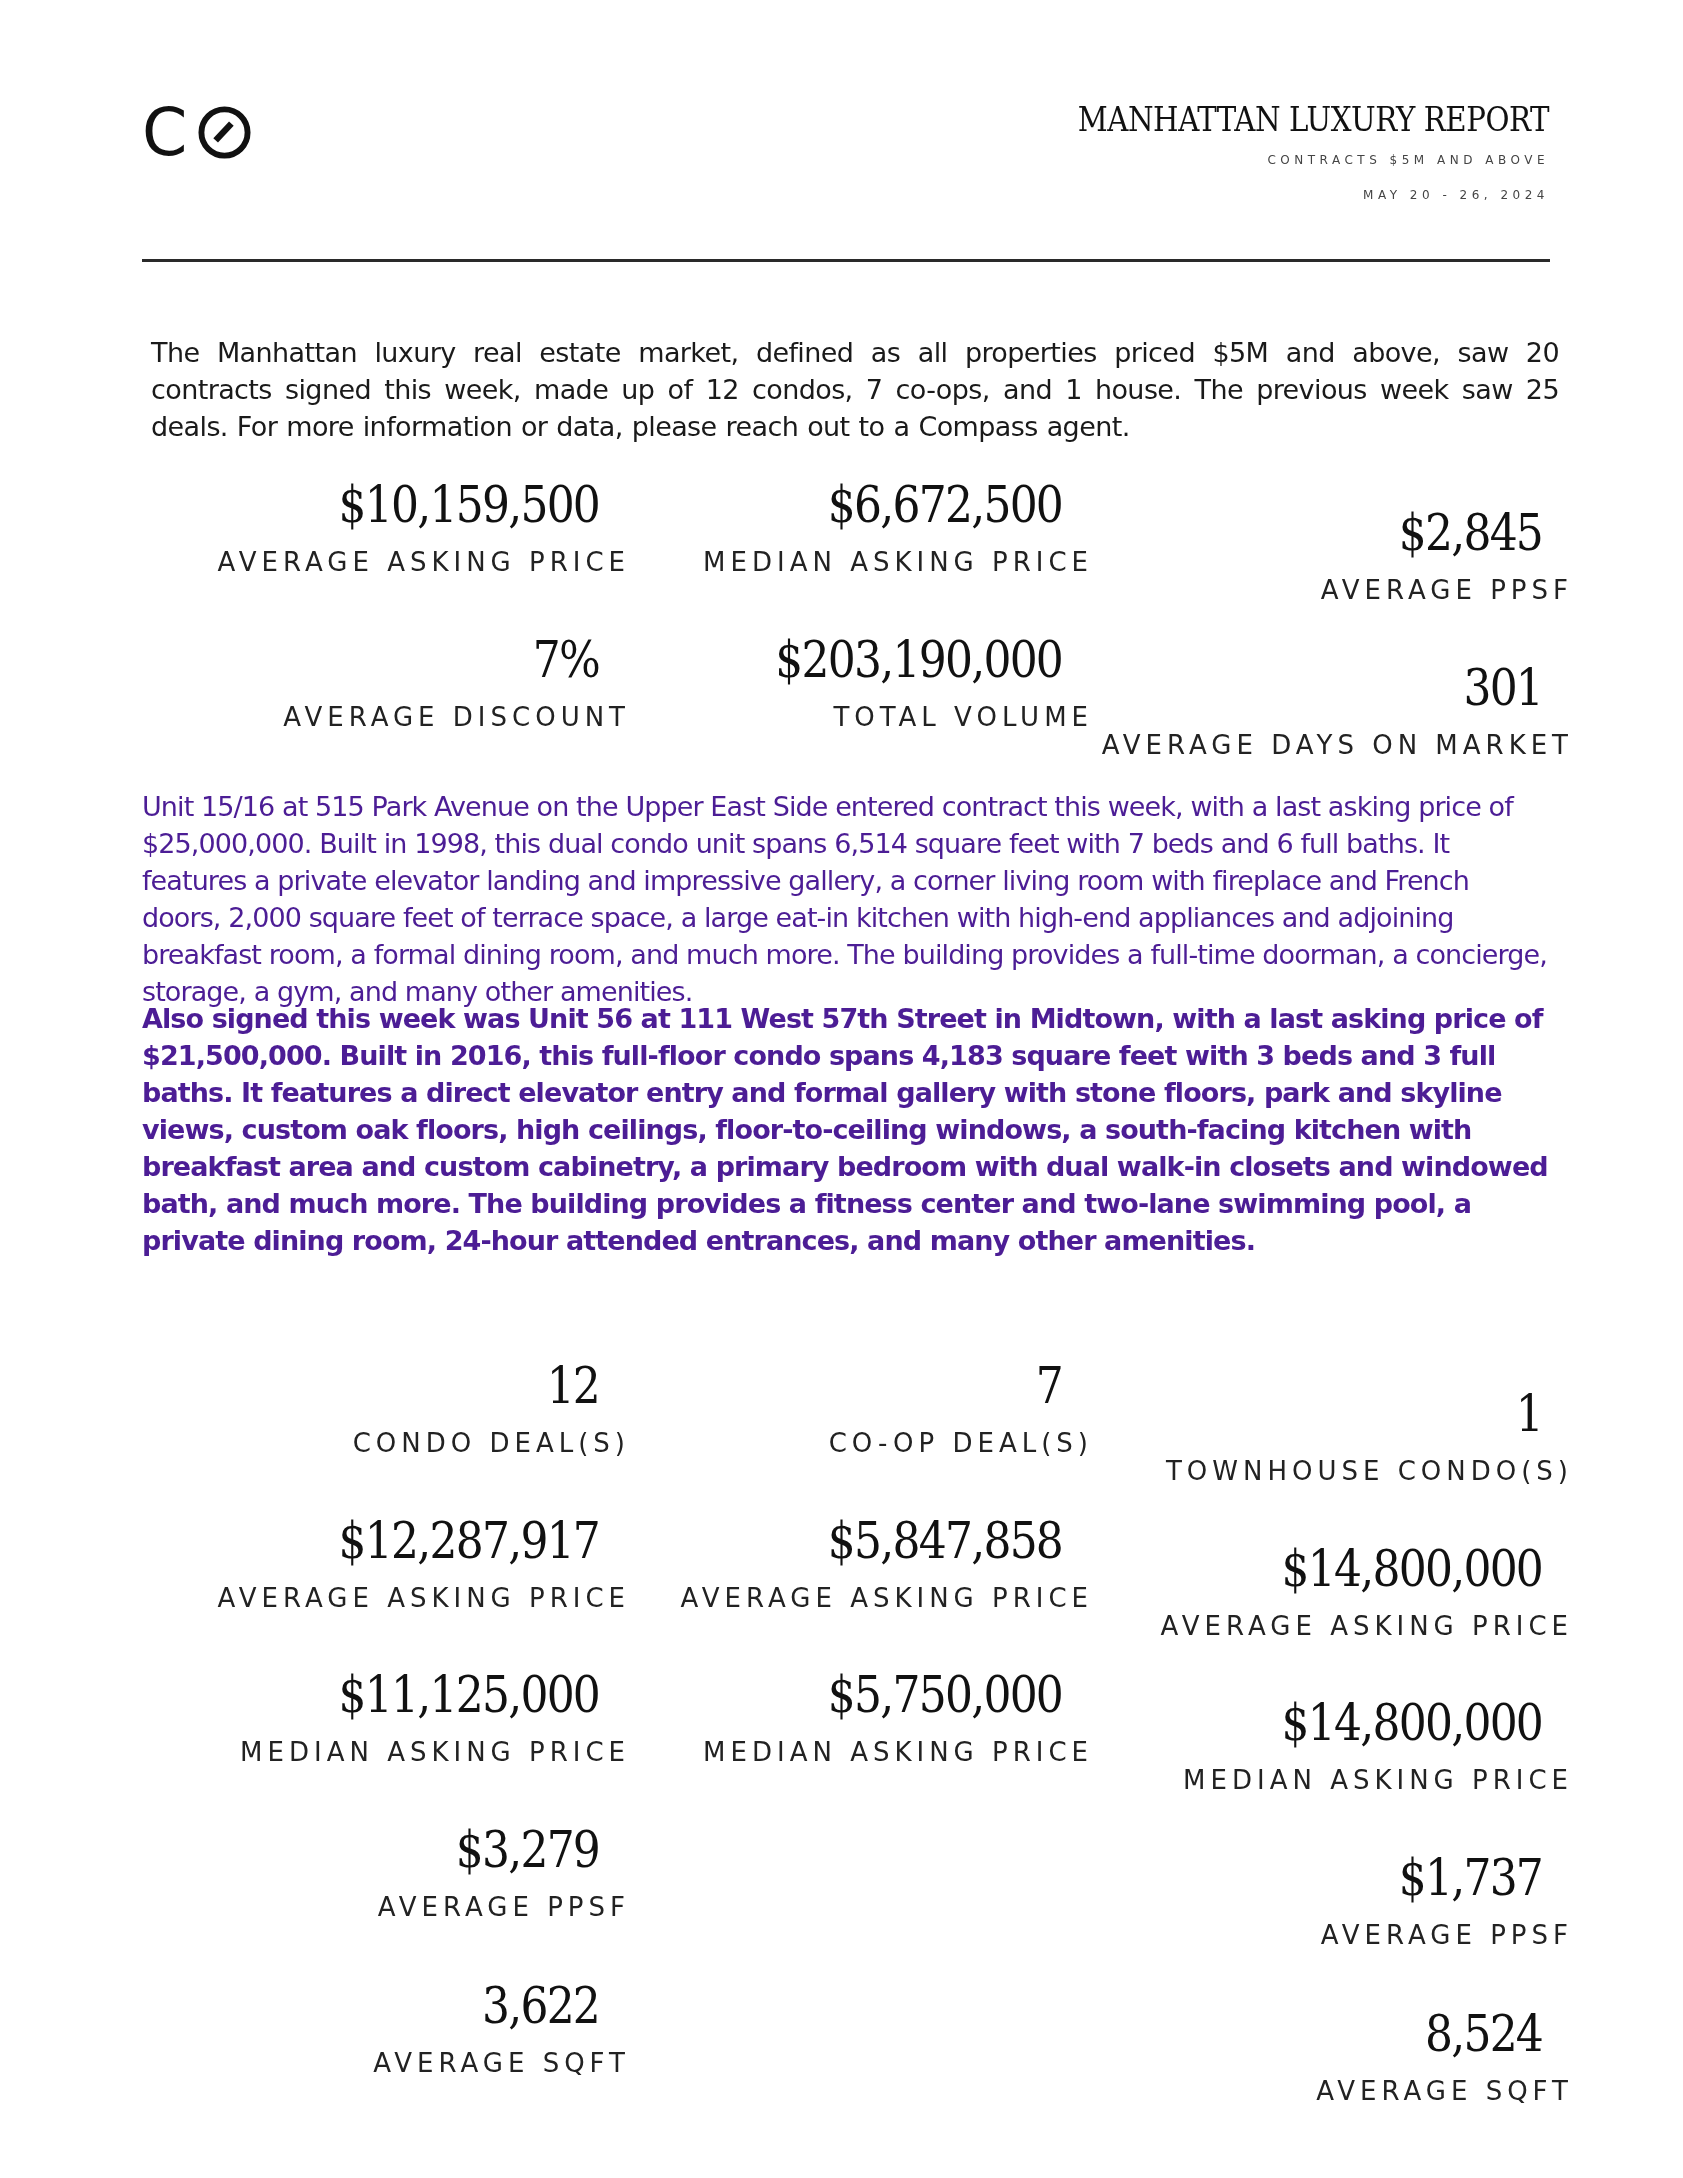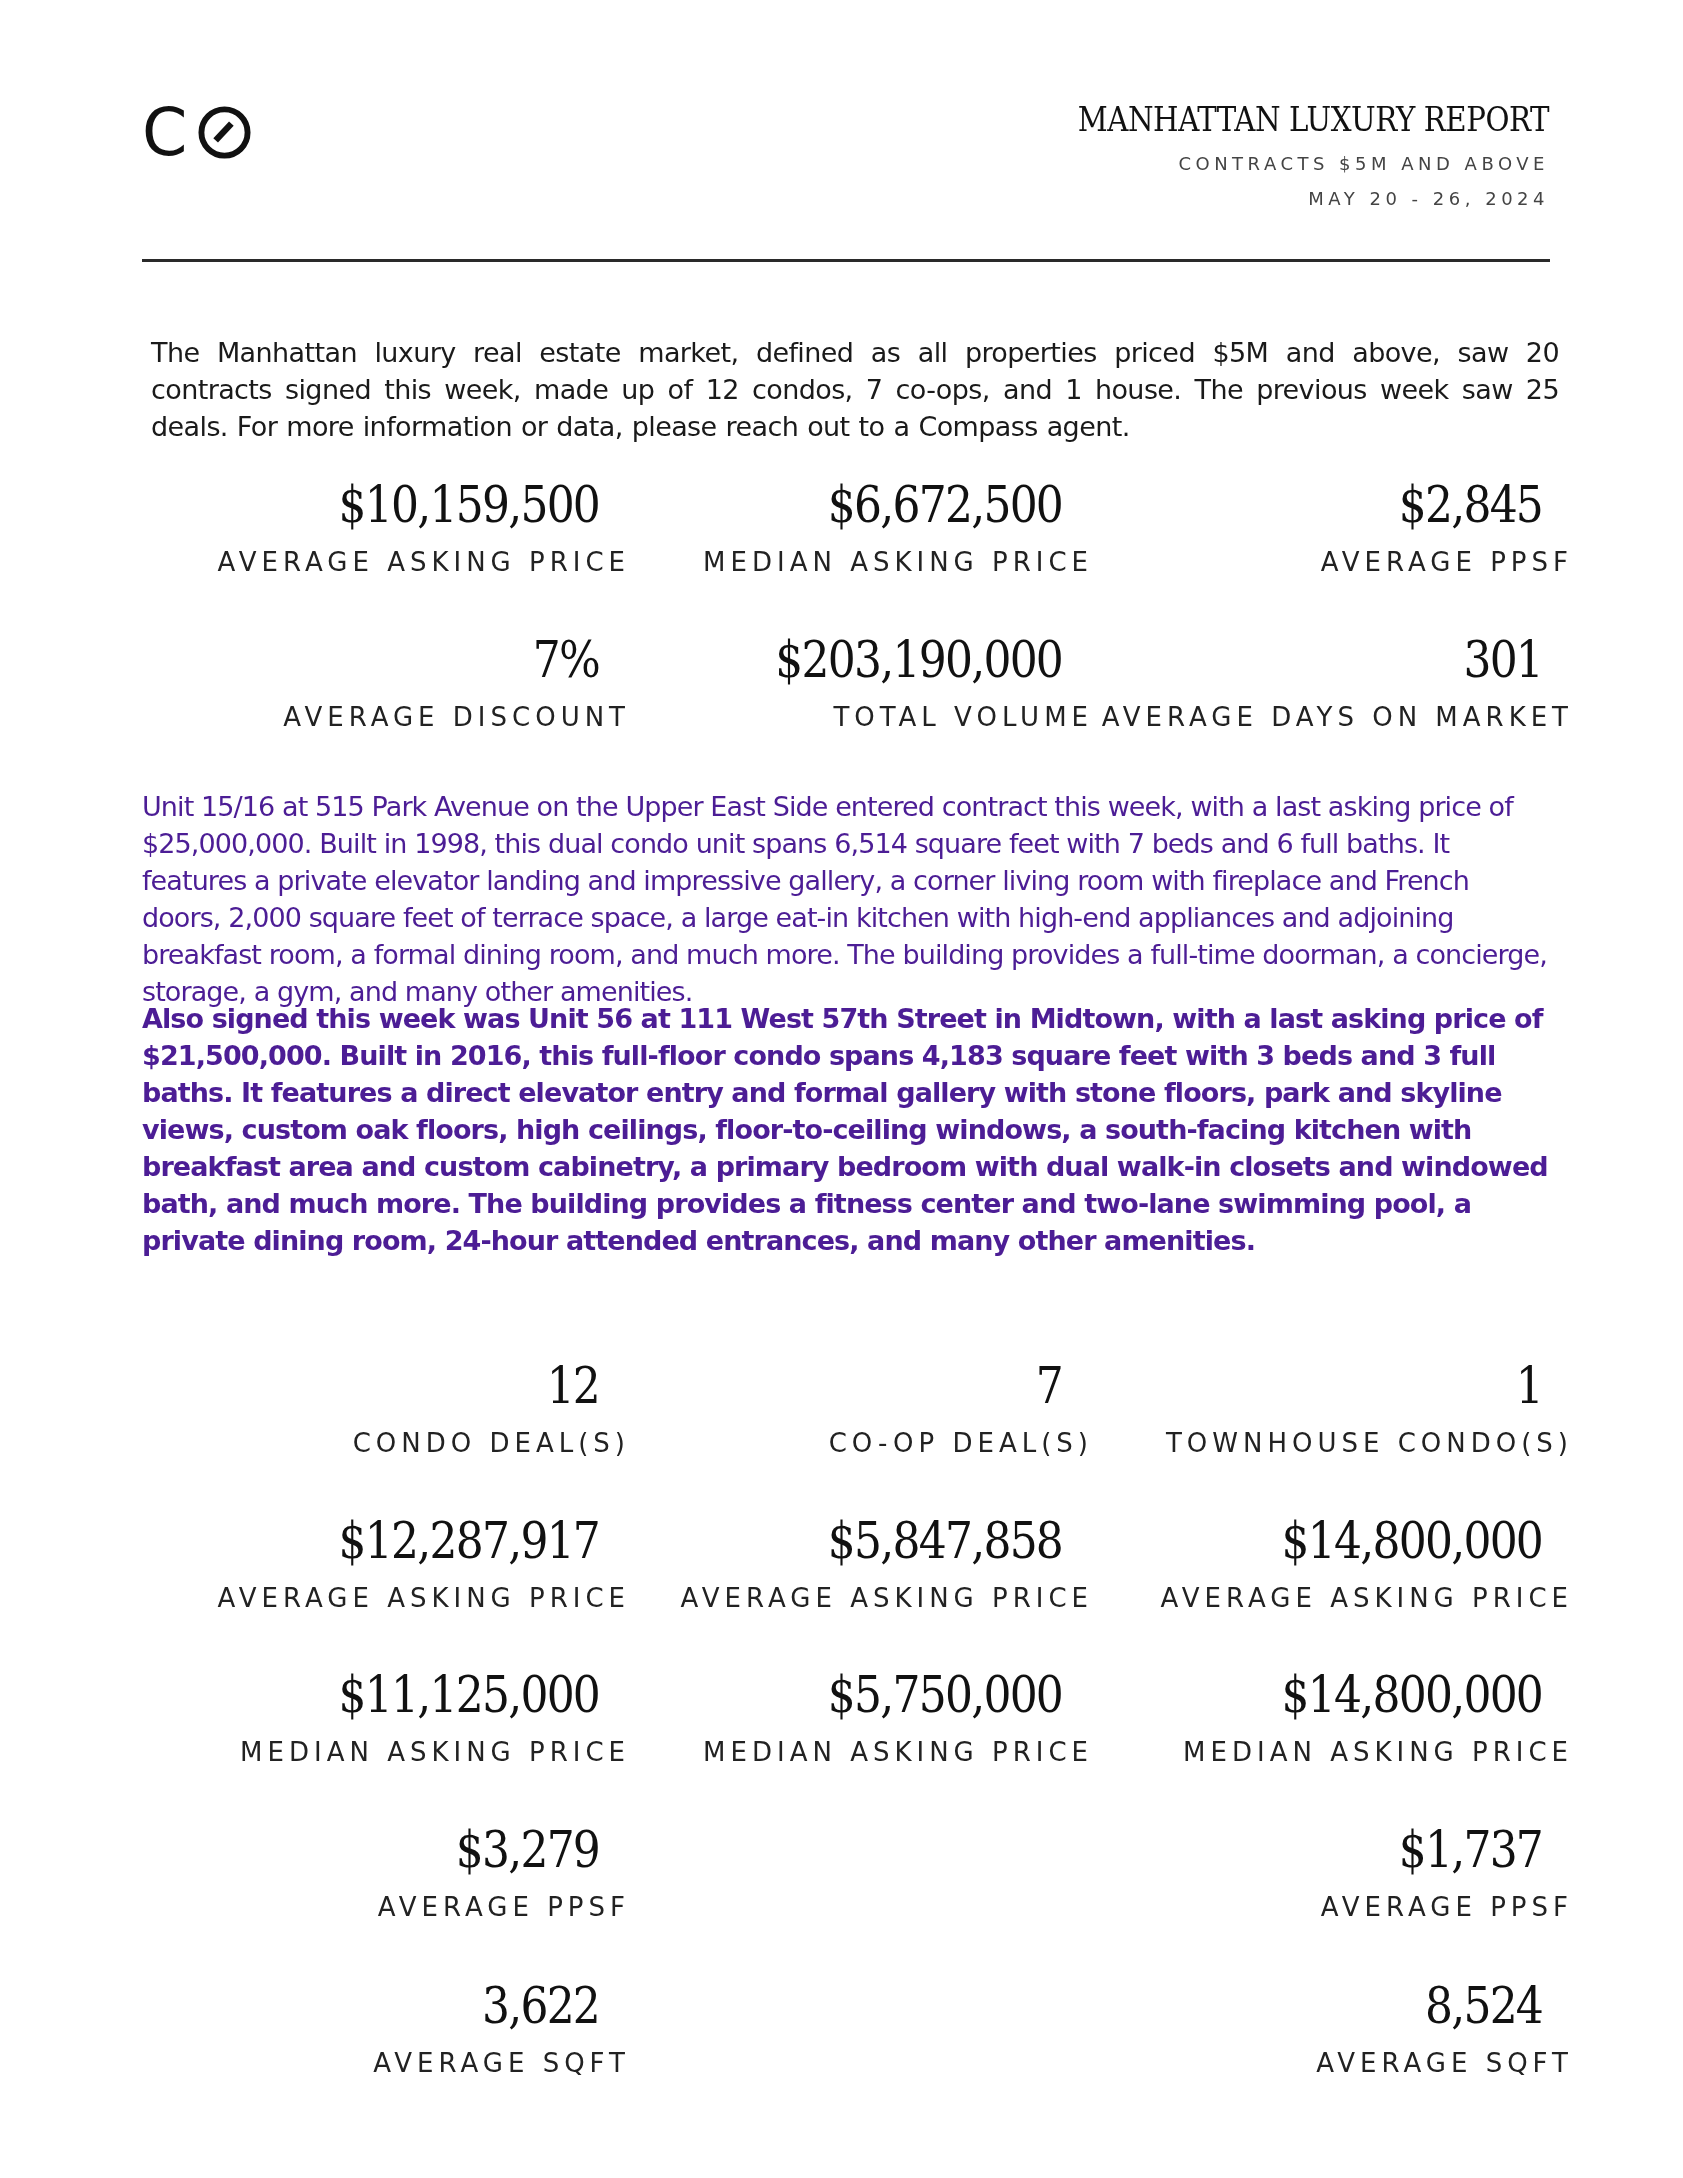--- a/index.html
+++ b/index.html
@@ -6,40 +6,40 @@
     body { width: 1683px; height: 2178px; position: relative; overflow: hidden; color: #111; }
     .abs { position: absolute; }
 
     
     .logo { left: 142px; top: 102px; height: 61px; display: flex; align-items: center; gap: 0; }
     .logo-letter { font-family: "DejaVu Sans", sans-serif; font-size: 65px; font-weight: 500; letter-spacing: 8px; color: #111; line-height: 61px; }
     .logo-o { width: 55px; height: 55px; margin: 0 10px 0 2px; display: inline-block; }
 
     
     .hdr-title { right: 134px; top: 99px; font-family: "DejaVu Serif", serif; font-size: 34px; letter-spacing: -0.5px; color: #111; text-align: right; white-space: nowrap; transform: scaleX(0.86); transform-origin: right center; }
-    .hdr-sub { right: 134px; font-family: "DejaVu Sans", sans-serif; font-size: 18px; letter-spacing: 4.5px; color: #444; text-align: right; white-space: nowrap; }
+    .hdr-sub { right: 134px; font-family: "DejaVu Sans", sans-serif; font-size: 12px; letter-spacing: 4.5px; color: #444; text-align: right; white-space: nowrap; }
     .hdr-sub.s1 { top: 153px; }
     .hdr-sub.s2 { top: 188px; }
 
     .rule { left: 142px; width: 1408px; top: 259px; height: 3px; background: #2a2a2a; }
 
     
     .para { left: 142px; width: 1408px; font-family: "DejaVu Sans", sans-serif; color: #1a1a1a; }
     .intro { top: 325px; font-size: 27px; line-height: 37px; text-align: justify; letter-spacing: -0.6px; word-spacing: 1px; }
     .body-p { font-size: 27px; line-height: 37px; color: #4c1d95; letter-spacing: -0.9px; }
     .body-p.p1 { top: 788px; }
     .body-p.p2 { top: 1000px; font-weight: bold; }
 
     
     .stat { width: 515px; text-align: right; }
     .stat-value { font-family: "DejaVu Serif", serif; font-size: 50px; line-height: 55px; color: #111; letter-spacing: -2px; white-space: nowrap; transform: scaleX(0.88); }
     .stat-label { font-family: "DejaVu Sans", sans-serif; font-size: 26px; letter-spacing: 5px; color: #222; margin-top: 14px; white-space: nowrap; }
     .c1 { left: 115px; }
     .c2 { left: 578px; }
-    .c3 { left: 1058px; }
+    .c3 { left: 1058px; margin-top: 28px; }
   </style>
 </head>
 <body>
 
 <div class="abs logo">
   <span class="logo-letter">C</span>
   <svg class="logo-o" viewBox="0 0 56 56">
     <circle cx="28" cy="28" r="23.5" fill="none" stroke="#111" stroke-width="6"></circle>
     <line x1="19" y1="36" x2="35" y2="19" stroke="#111" stroke-width="6.5"></line>
   </svg>

